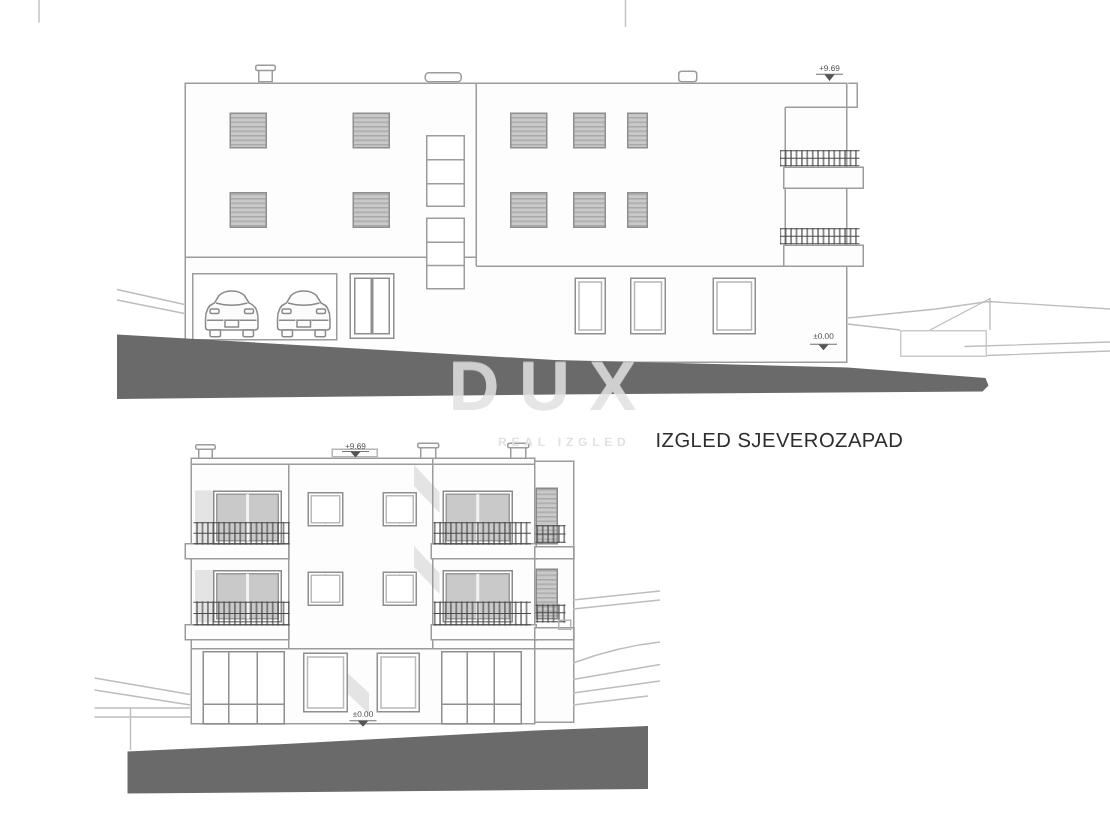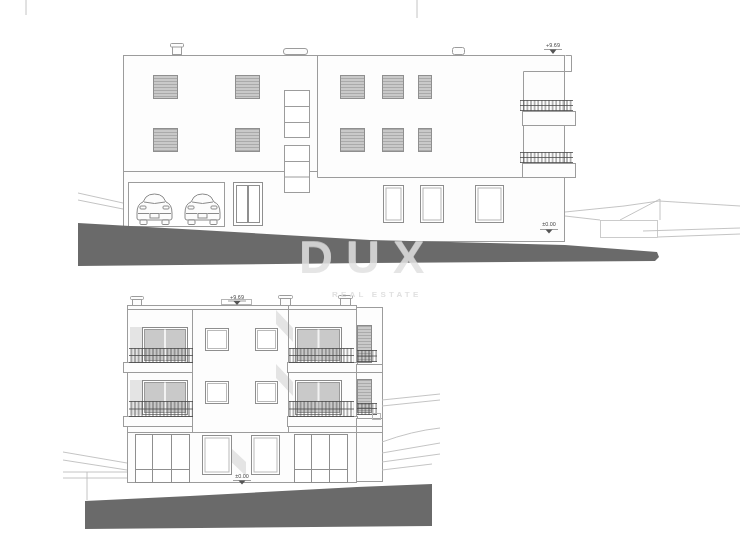--- a/index.html
+++ b/index.html
@@ -260,15 +260,16 @@
       <path d="M233.5 11L237 15L240.5 11Z" fill="#555555"></path>
     </g>
     <g>
       <text class="lvl" x="242" y="188" text-anchor="middle">±0.00</text>
       <path d="M233 190.5H251" stroke="#777777" stroke-width="0.7"></path>
       <path d="M238.5 190.5L242 194.5L245.5 190.5Z" fill="#555555"></path>
     </g>
   </svg>
 
   <div class="wm-brand">DUX</div>
-  <div class="wm-sub">REAL ESTATE</div>
-
+  <div class="wm-sub">REAL IZGLED</div>
+
+  <div class="elev-label" id="label-nw">IZGLED SJEVEROZAPAD</div>
 </div>
 
 </body></html>

